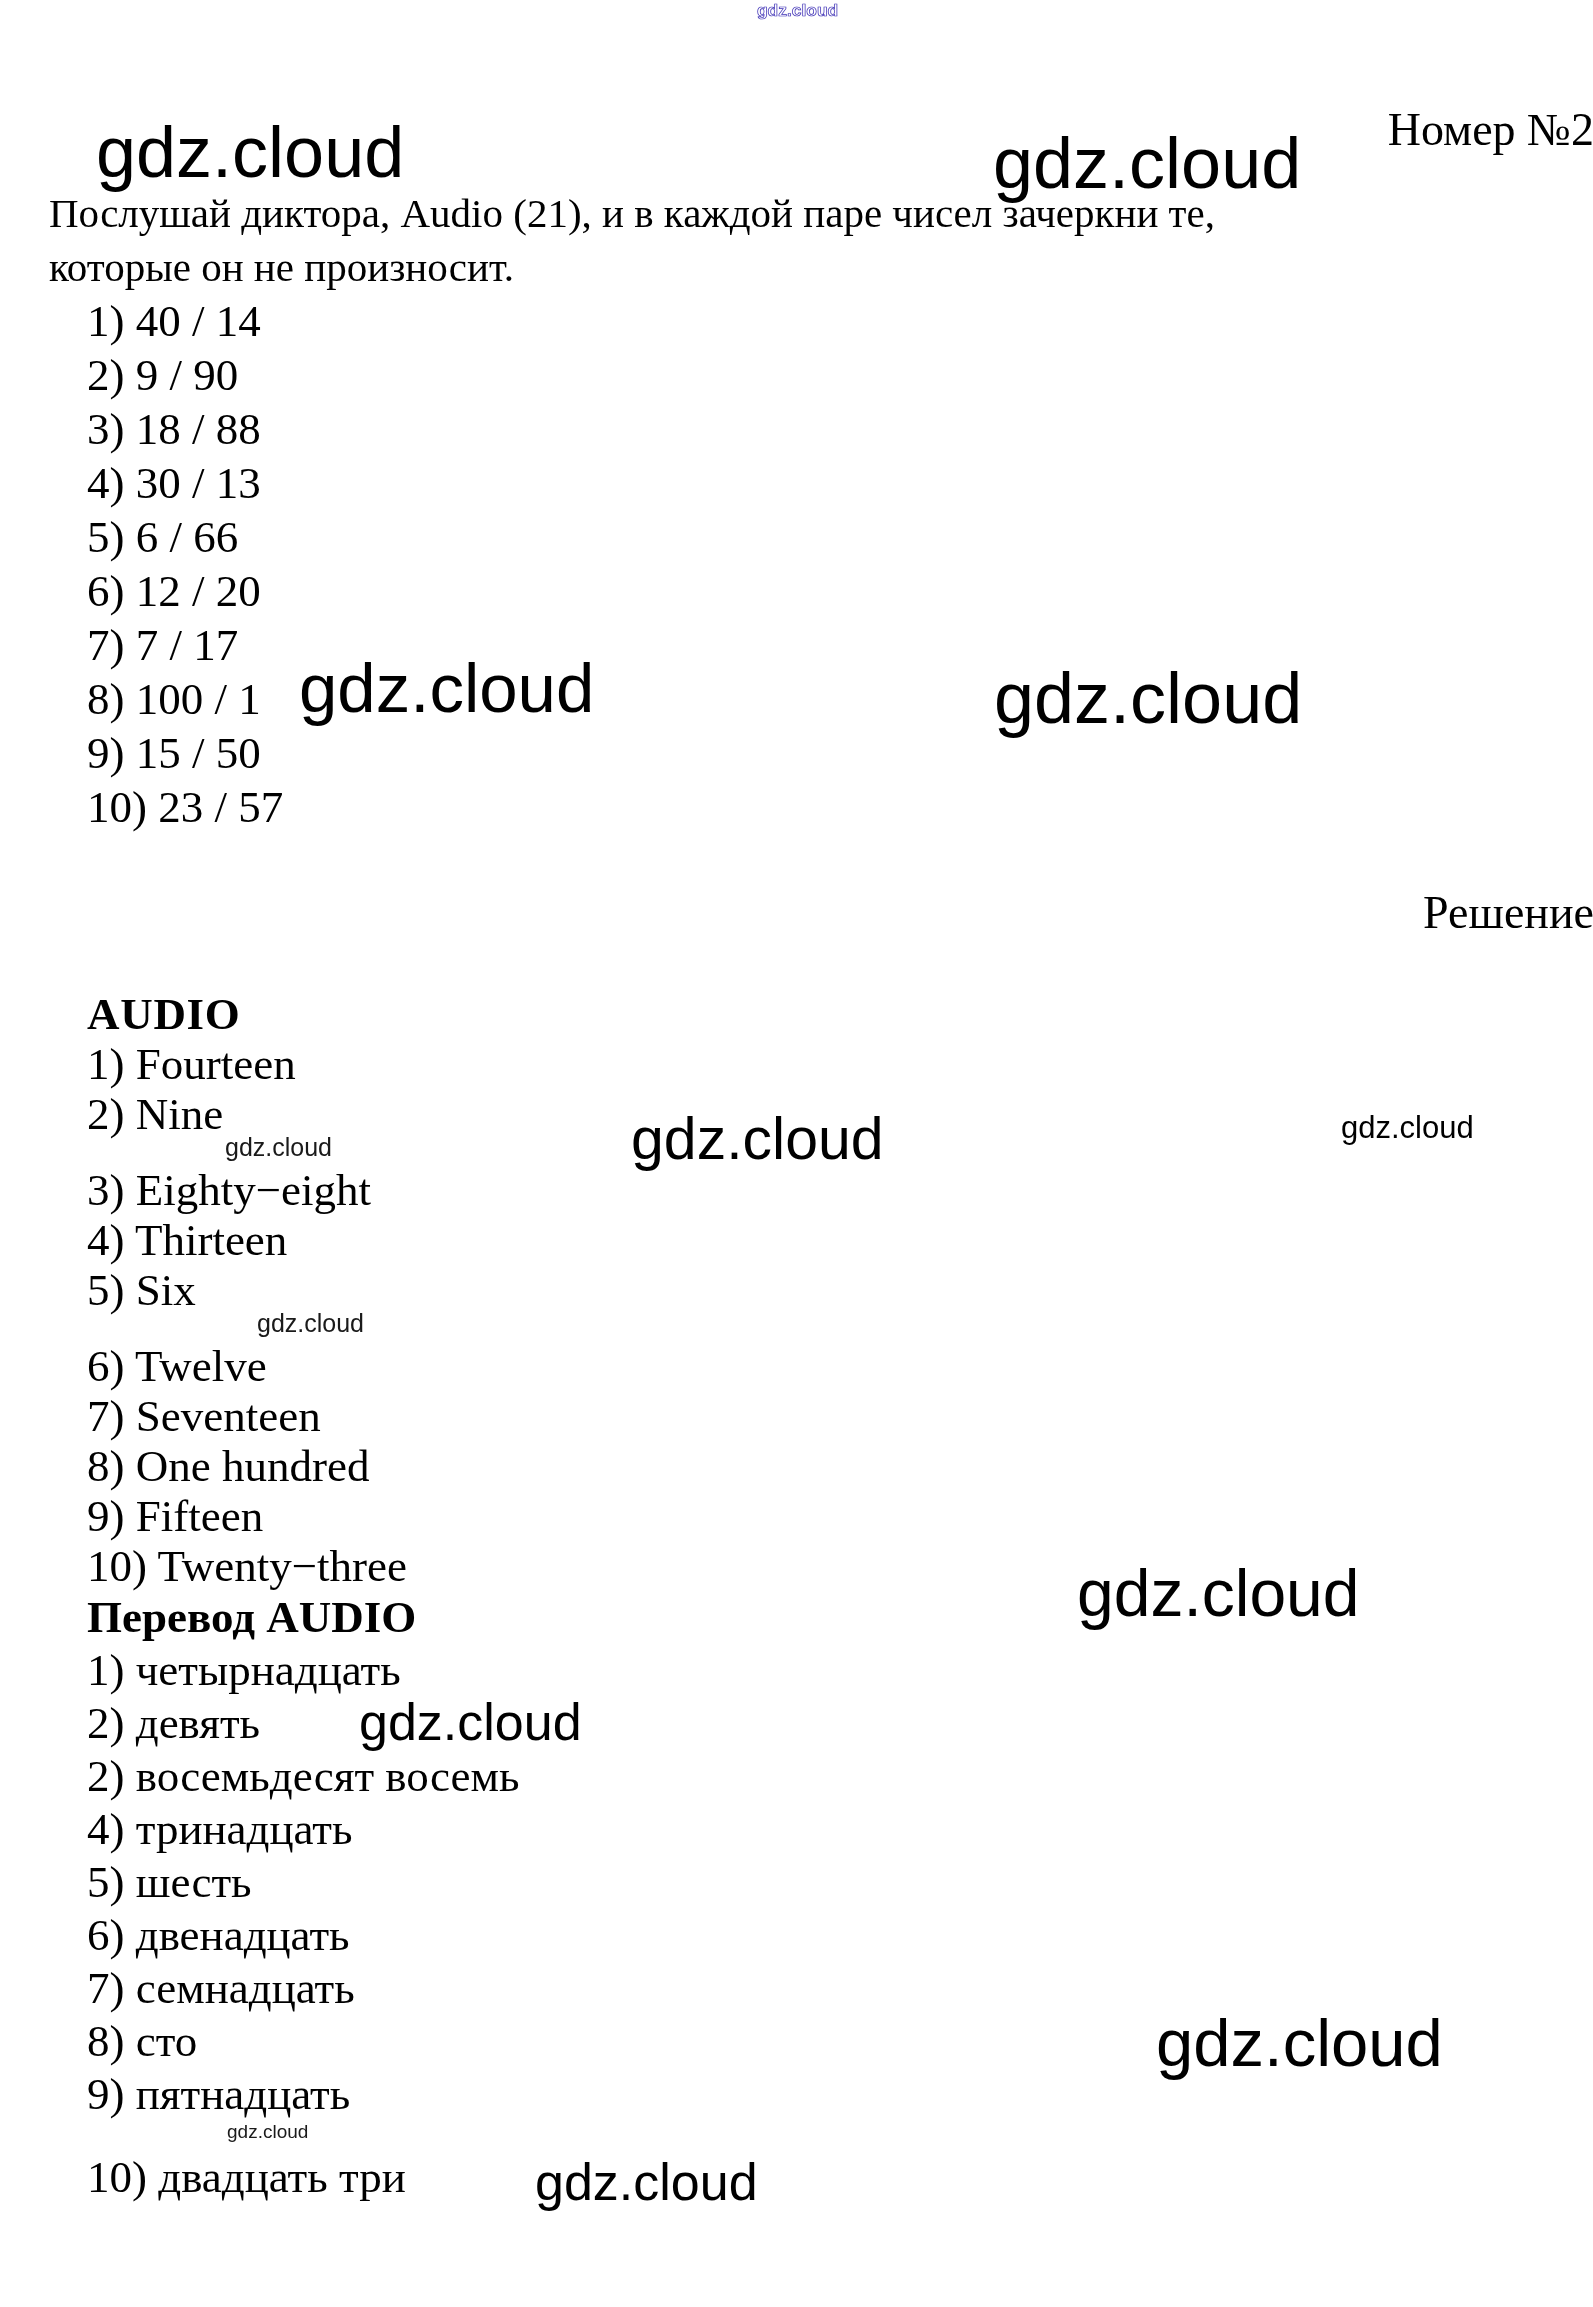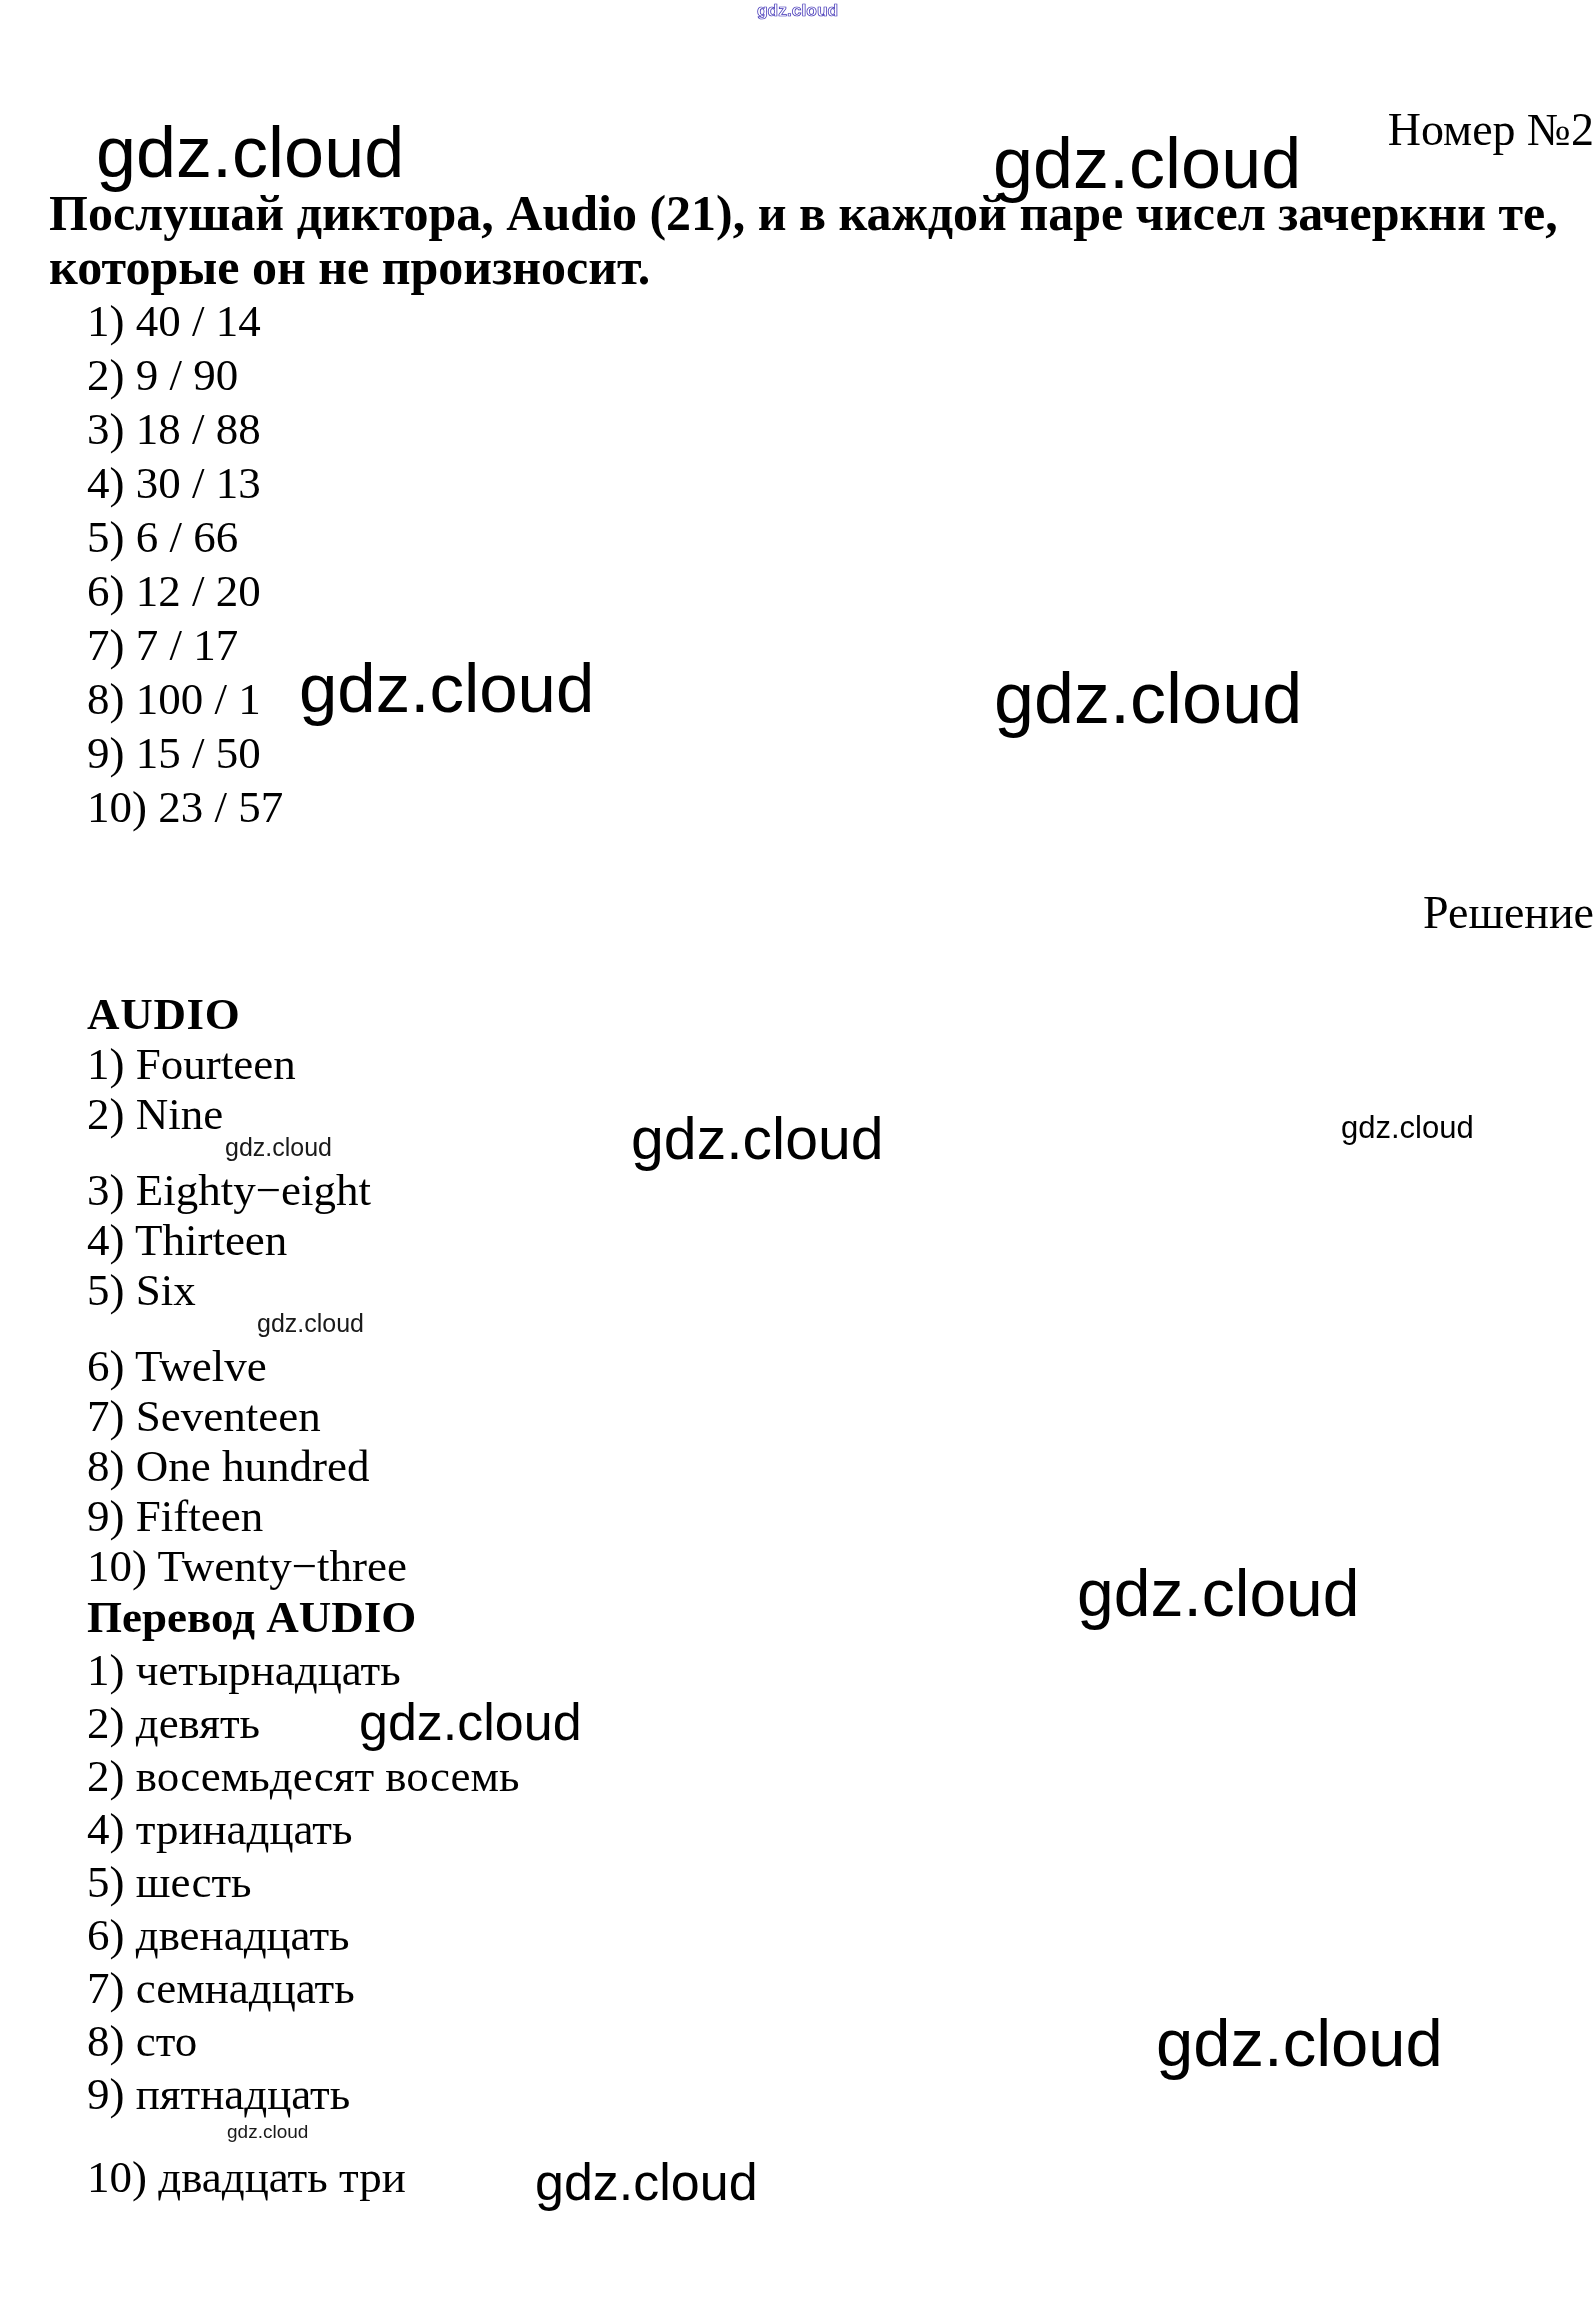--- a/index.html
+++ b/index.html
@@ -26,24 +26,23 @@
     text-align: right;
     font-size: 46px;
     line-height: 46px;
     white-space: nowrap;
   }
 
   
   .intro {
     left: 49px;
     top: 186px;
-    font-size: 50px;
+    font-size: 41px;
     line-height: 54px;
     white-space: nowrap;
-    font-weight: bold;
   }
 
   
   .task-list {
     left: 87px;
     top: 294px;
     font-size: 45px;
     line-height: 54px;
     white-space: nowrap;
   }

